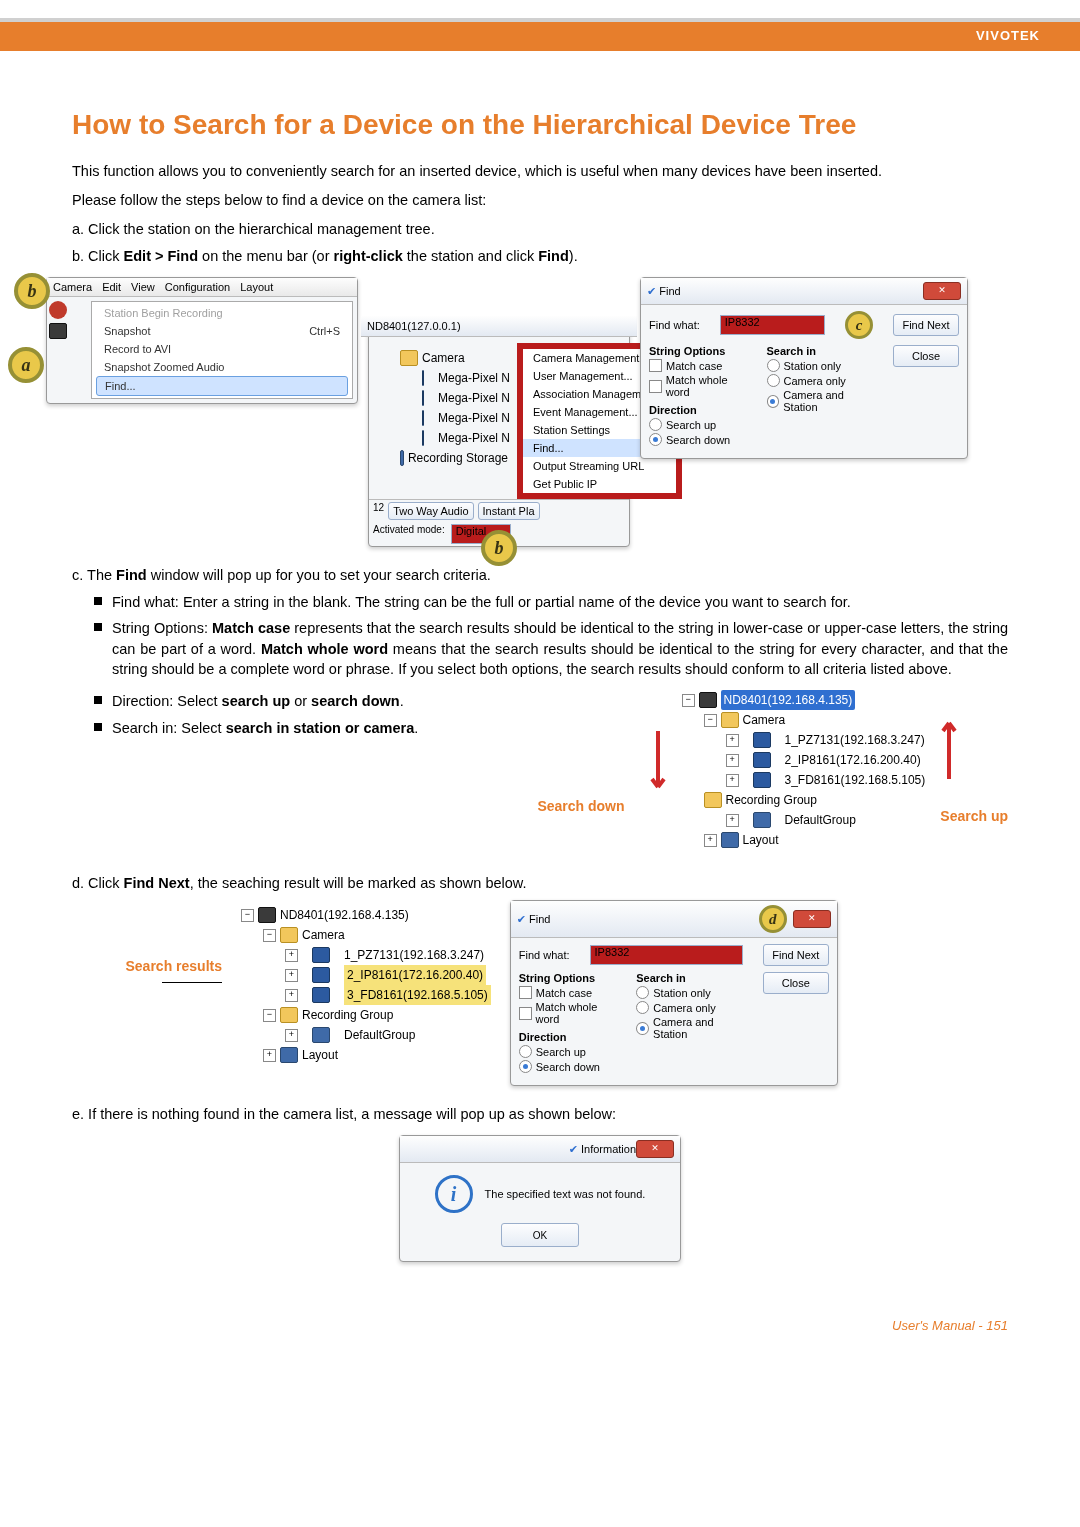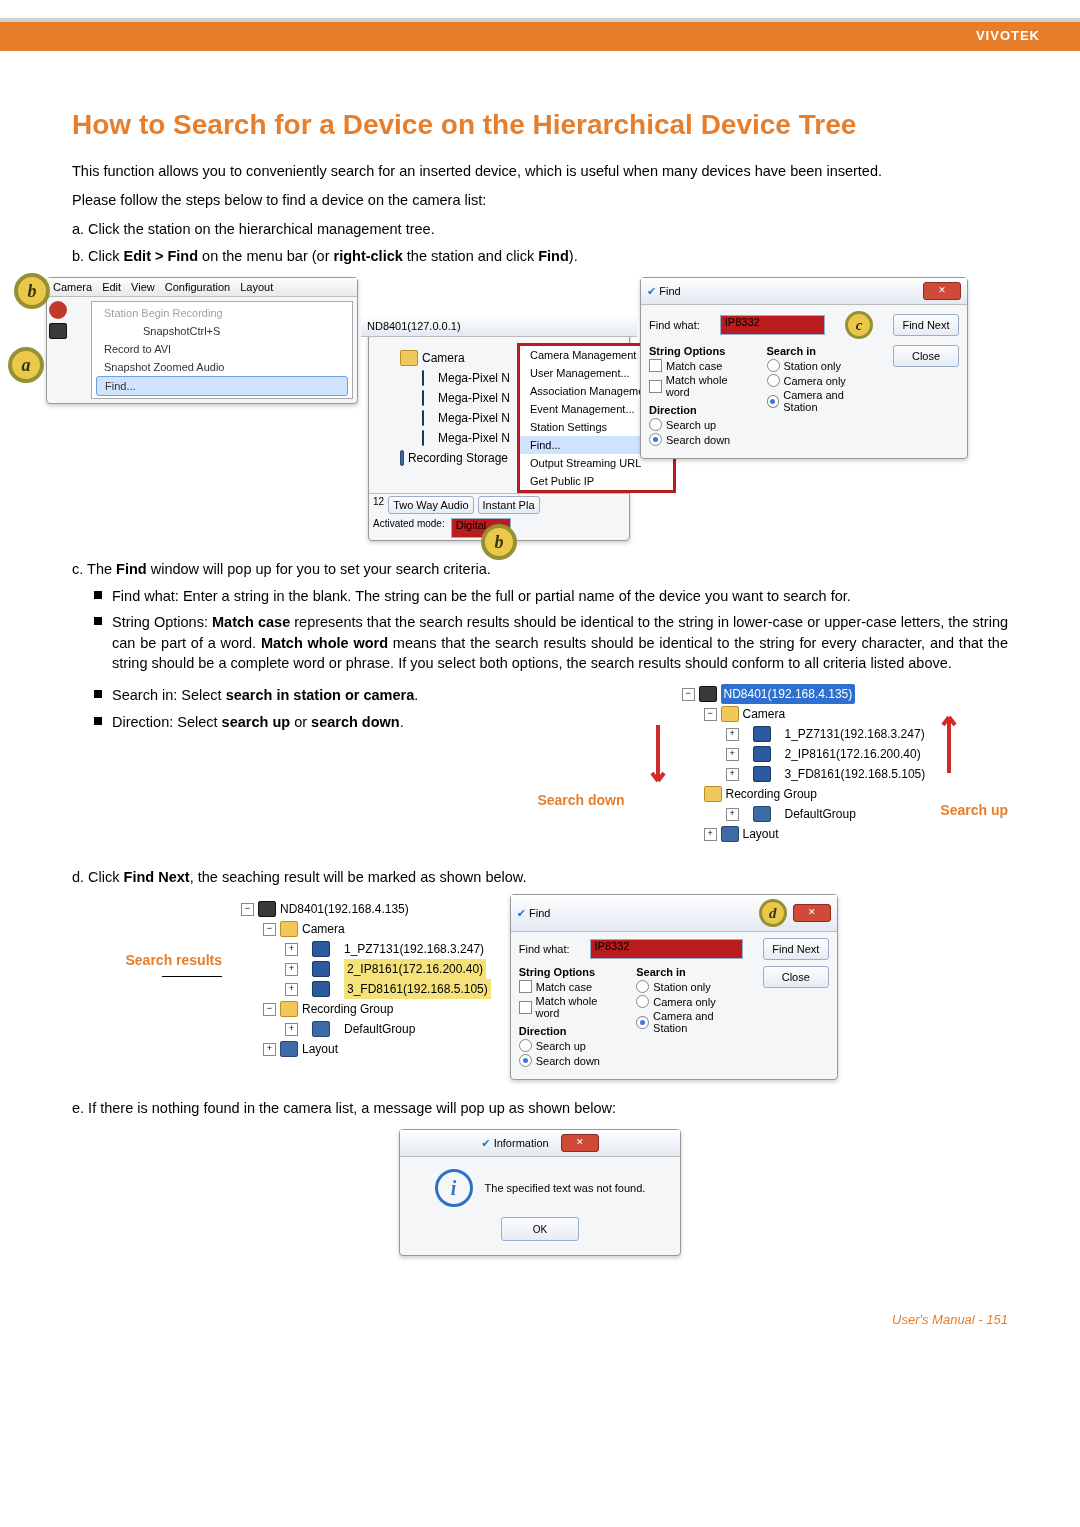--- a/index.html
+++ b/index.html
@@ -53,21 +53,21 @@
   .edit-drop .disabled { color: #a0a0a0; }
   .edit-drop .hl { background: #cfe3ff; border: 1px solid #6aa0e0; border-radius: 3px; }
   .circ {
     position: absolute; width: 28px; height: 28px; border-radius: 50%;
     background: #e9c84a; border: 4px solid #969035;
     display: flex; align-items: center; justify-content: center;
     font: bold 18px/1 Georgia, serif; font-style: italic; color: #373314;
   }
 
   
-  .ctx { background: #fff; border: 3px solid #b91c1c; }
+  .ctx { background: #fff; border: 6px solid #b91c1c; }
   .ctx div { padding: 3px 10px; font-size: 11px; white-space: nowrap; }
   .ctx .hl { background: #cfe3ff; }
 
   
   .find-dlg { width: 310px; padding: 6px 8px 10px; }
   .find-title { background: linear-gradient(#fefefe,#e3e9f2); margin: -6px -8px 6px -8px; padding: 4px 6px; display: flex; justify-content: space-between; align-items: center; border-bottom: 1px solid #bbb; }
   .xbtn { width: 36px; height: 16px; background: #d04a3a; border: 1px solid #8a2e22; border-radius: 3px; color: #fff; font-size: 9px; text-align: center; line-height: 14px; }
   .find-row { display: flex; align-items: center; gap: 20px; margin-bottom: 6px; }
   .find-input { flex: 1; height: 18px; border: 1px solid #9aaecb; background: #b91c1c; font-size: 11px; padding: 0 4px; }
   .find-btn { width: 64px; height: 20px; border: 1px solid #9aaecb; border-radius: 3px; background: linear-gradient(#fdfdfe,#e5ecf5); font-size: 11px; display: flex; align-items: center; justify-content: center; }
@@ -91,21 +91,21 @@
   .ico.cam { background: #2c5aa0; border: 1px solid #1b3961; }
   .ico.rec { background: #3f6aa8; border: 1px solid #2a486f; }
   .ico.lay { background: #3f6aa8; border: 1px solid #2a486f; }
 
   .rowflex { display: flex; align-items: flex-start; gap: 10px; margin: 6px 0 18px 0; }
 
   .orange-label { color: #e77e2c; font-weight: bold; font-size: 14px; }
 
   
   .info-pop { width: 280px; margin: 10px auto 0; }
-  .info-title { background: linear-gradient(#fefefe,#e3e9f2); padding: 4px 6px; display: flex; justify-content: center; align-items: center; border-bottom: 1px solid #bbb; gap: 12px; }
+  .info-title { background: linear-gradient(#fefefe,#e3e9f2); padding: 4px 6px; display: flex; justify-content: flex-end; align-items: center; border-bottom: 1px solid #bbb; }
   .info-body { padding: 12px 10px 14px; display: flex; align-items: center; gap: 10px; flex-direction: column; }
   .info-row1 { display: flex; align-items: center; gap: 12px; }
   .info-icon { width: 32px; height: 32px; border-radius: 50%; border: 3px solid #2e72c7; display: flex; align-items: center; justify-content: center; color: #2e72c7; font: bold italic 20px Georgia, serif; }
   .ok-btn { width: 76px; height: 22px; border: 1px solid #9aaecb; border-radius: 3px; background: linear-gradient(#fdfdfe,#e5ecf5); font-size: 10px; display: flex; align-items: center; justify-content: center; }
 
   .footer { color: #fff; background: #fff; text-align: right; font-style: italic; padding: 30px 72px 40px 0; font-size: 13px; }
   .footer span { color: #e77e2c; }
 </style>
 </head>
 <body>
@@ -141,21 +141,21 @@
           <span>Configuration</span>
           <span>Layout</span>
         </div>
         <div style="display:flex;">
           <div style="width:36px; padding:4px 2px; display:flex; flex-direction:column; gap:4px;">
             <span class="ico" style="background:#c03a2b;border-radius:50%;width:18px;height:18px;"></span>
             <span class="ico mon"></span>
           </div>
           <div class="edit-drop" style="flex:1;">
             <div class="disabled">Station Begin Recording</div>
-            <div style="display:flex;justify-content:flex-start;margin-left:39px;">
+            <div style="display:flex;justify-content:space-between;">
                 <span>Snapshot</span>
                 <span>Ctrl+S</span>
               </div>
             <div>Record to AVI</div>
             <div>Snapshot Zoomed Audio</div>
             <div class="hl">Find...</div>
           </div>
         </div>
       </div>
     </div>
@@ -285,27 +285,27 @@
       <span>
     <span>String Options: </span><b>Match case</b><span> represents that the search results should be identical to the string in lower-case or upper-case letters, the string can be part of a word. </span><b>Match whole word</b><span> means that the search results should be identical to the string for every character, and that the string should be a complete word or phrase. If you select both options, the search results should conform to all criteria listed above.</span>
   </span>
     </div>
 
   <div style="display:flex; gap:24px; align-items:flex-start;">
     <div style="flex:1;">
       <div class="bullet-row">
           <span class="bullet-sq"></span>
           <span>
-        <span>Search in: Select </span><b>search in station or camera</b><span>.</span>
+        <span>Direction: Select </span><b>search up</b><span> or </span><b>search down</b><span>.</span>
       </span>
         </div>
       <div class="bullet-row">
           <span class="bullet-sq"></span>
           <span>
-        <span>Direction: Select </span><b>search up</b><span> or </span><b>search down</b><span>.</span>
+        <span>Search in: Select </span><b>search in station or camera</b><span>.</span>
       </span>
         </div>
       <div style="text-align:right; margin-top:60px;">
         <span class="orange-label">Search down</span>
       </div>
     </div>
 
     <div style="display:flex; align-items:flex-start; gap:6px;">
       <div style="padding-top:46px;">
         <svg width="18" height="70">

